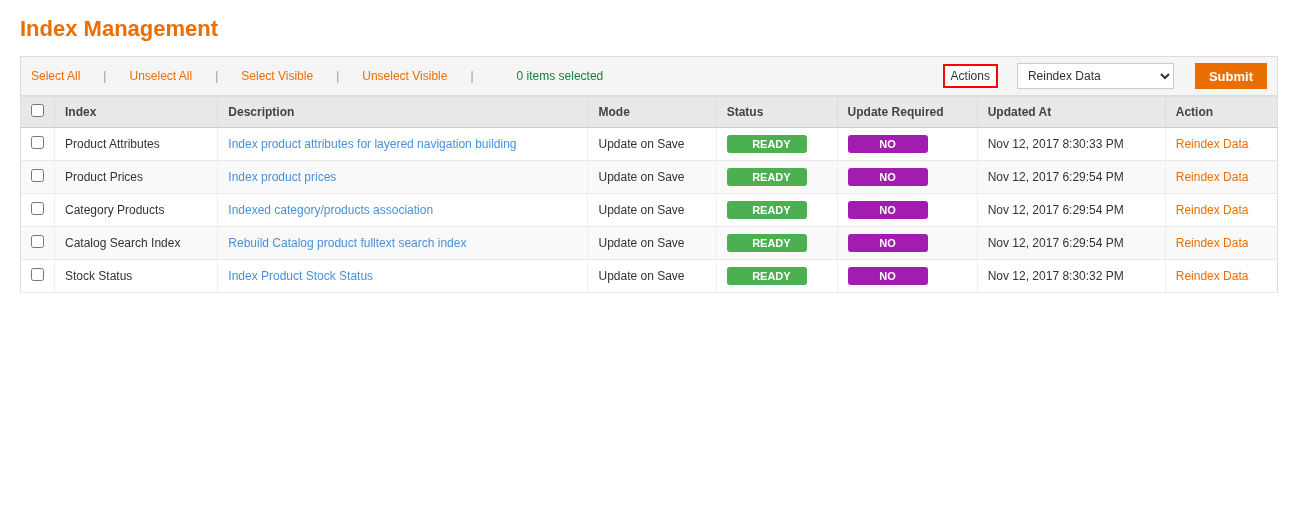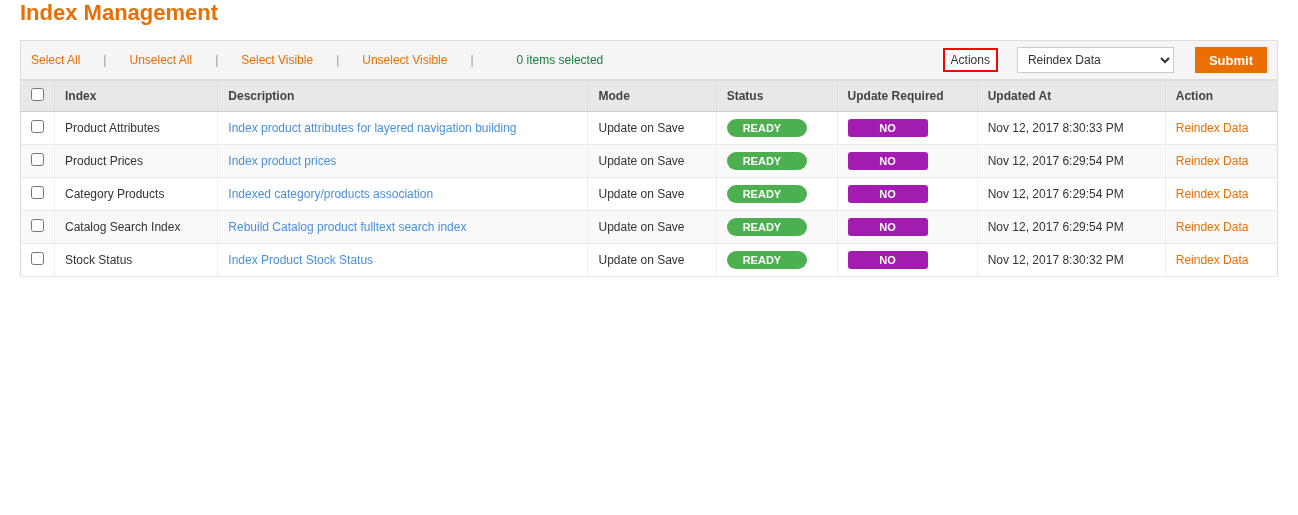--- a/index.html
+++ b/index.html
@@ -1,18 +1,18 @@
 <!DOCTYPE html>
 <html><head>
   <meta charset="utf-8">
   <style>
     * { box-sizing: border-box; margin: 0; padding: 0; }
     body { font-family: Arial, sans-serif; font-size: 13px; background: #fff; color: #333; }
 
-    .page-wrapper { padding: 0 20px; }
+    .page-wrapper { padding: 16px 20px; }
 
     .page-title {
       color: #eb6e00;
       font-size: 22px;
       font-weight: bold;
       margin-bottom: 14px;
     }
 
     .toolbar {
       display: flex;
@@ -122,24 +122,24 @@
     .td-index { font-weight: normal; color: #333; }
     .td-description { color: #4a90d9; }
     .td-mode { color: #333; }
 
     .badge-ready {
       background: #4caf50;
       color: #fff;
       font-weight: bold;
       font-size: 11px;
       padding: 3px 16px;
-      border-radius: 9px;
+      border-radius: 3px;
       display: inline-block;
       min-width: 80px;
-      text-align: left;
+      text-align: right;
     }
 
     .badge-no {
       background: #a21caf;
       color: #fff;
       font-weight: bold;
       font-size: 11px;
       padding: 3px 16px;
       border-radius: 3px;
       display: inline-block;

